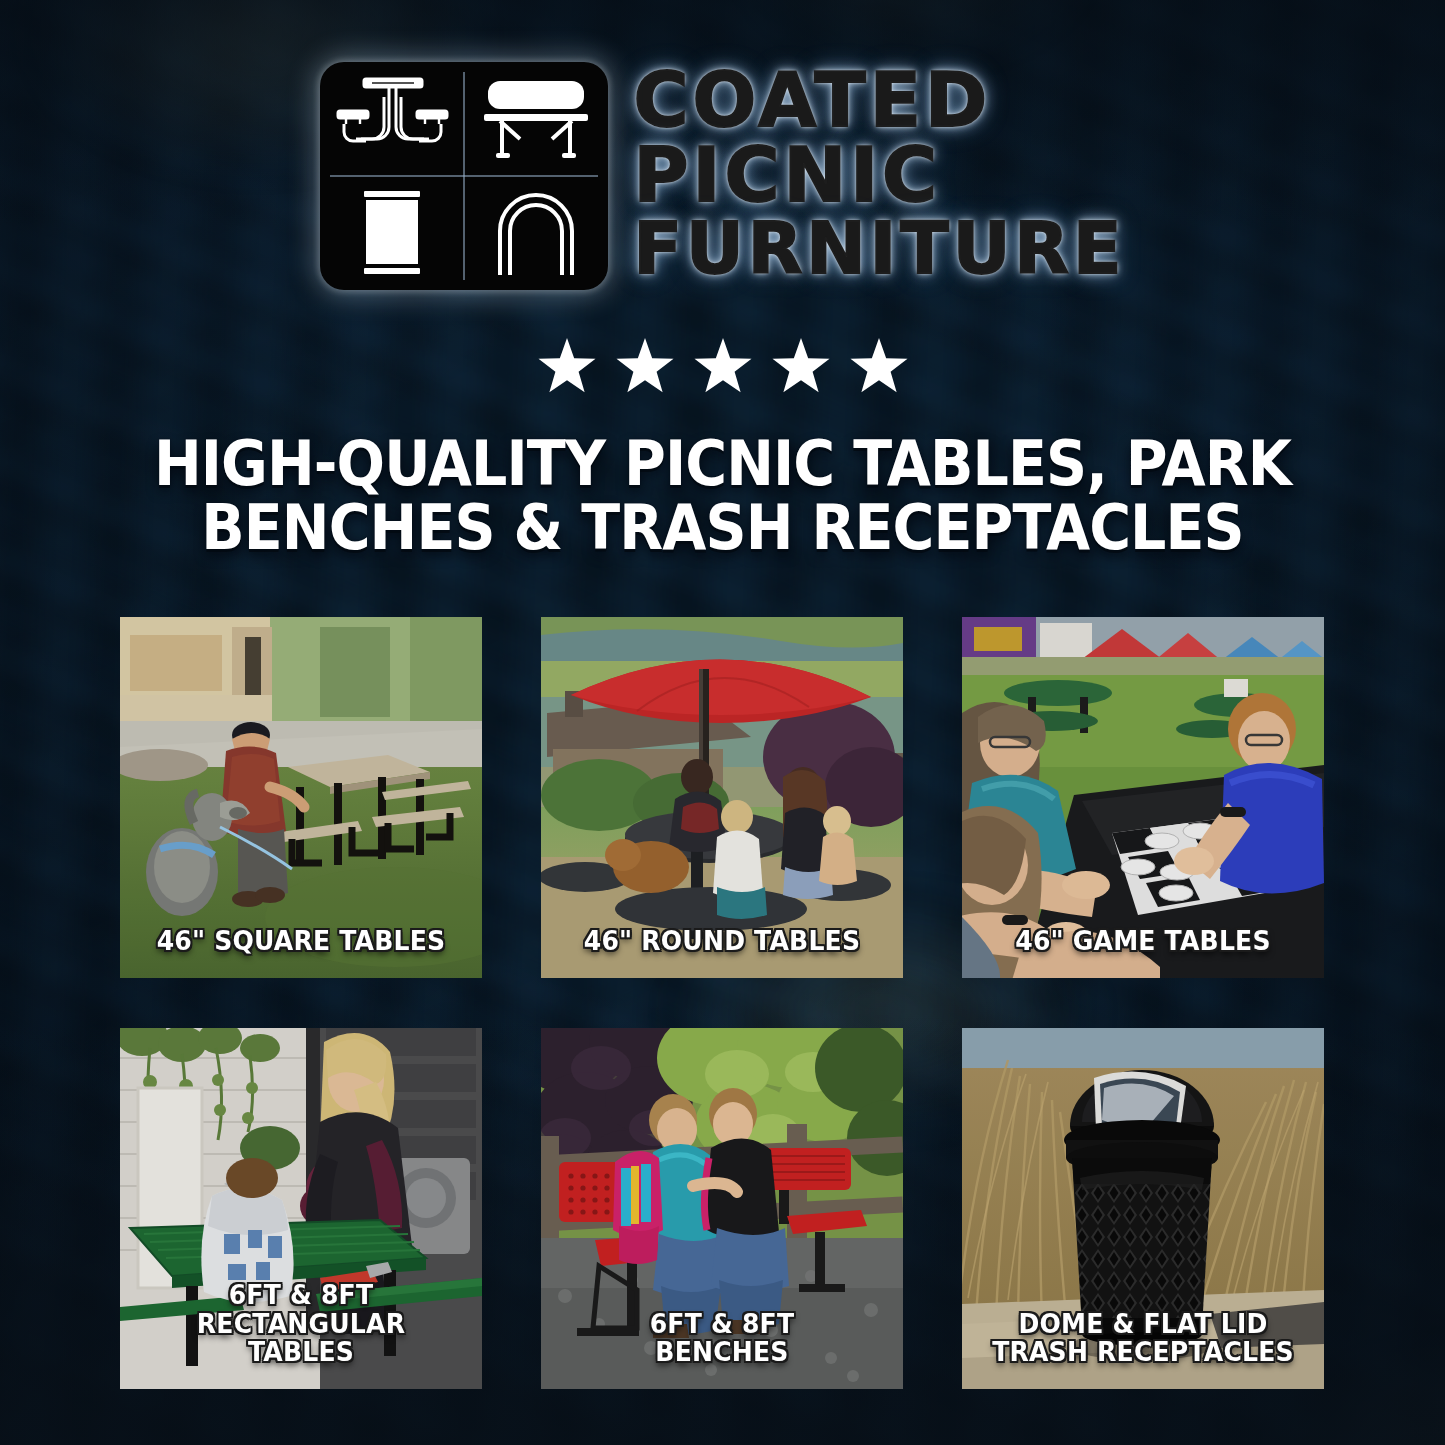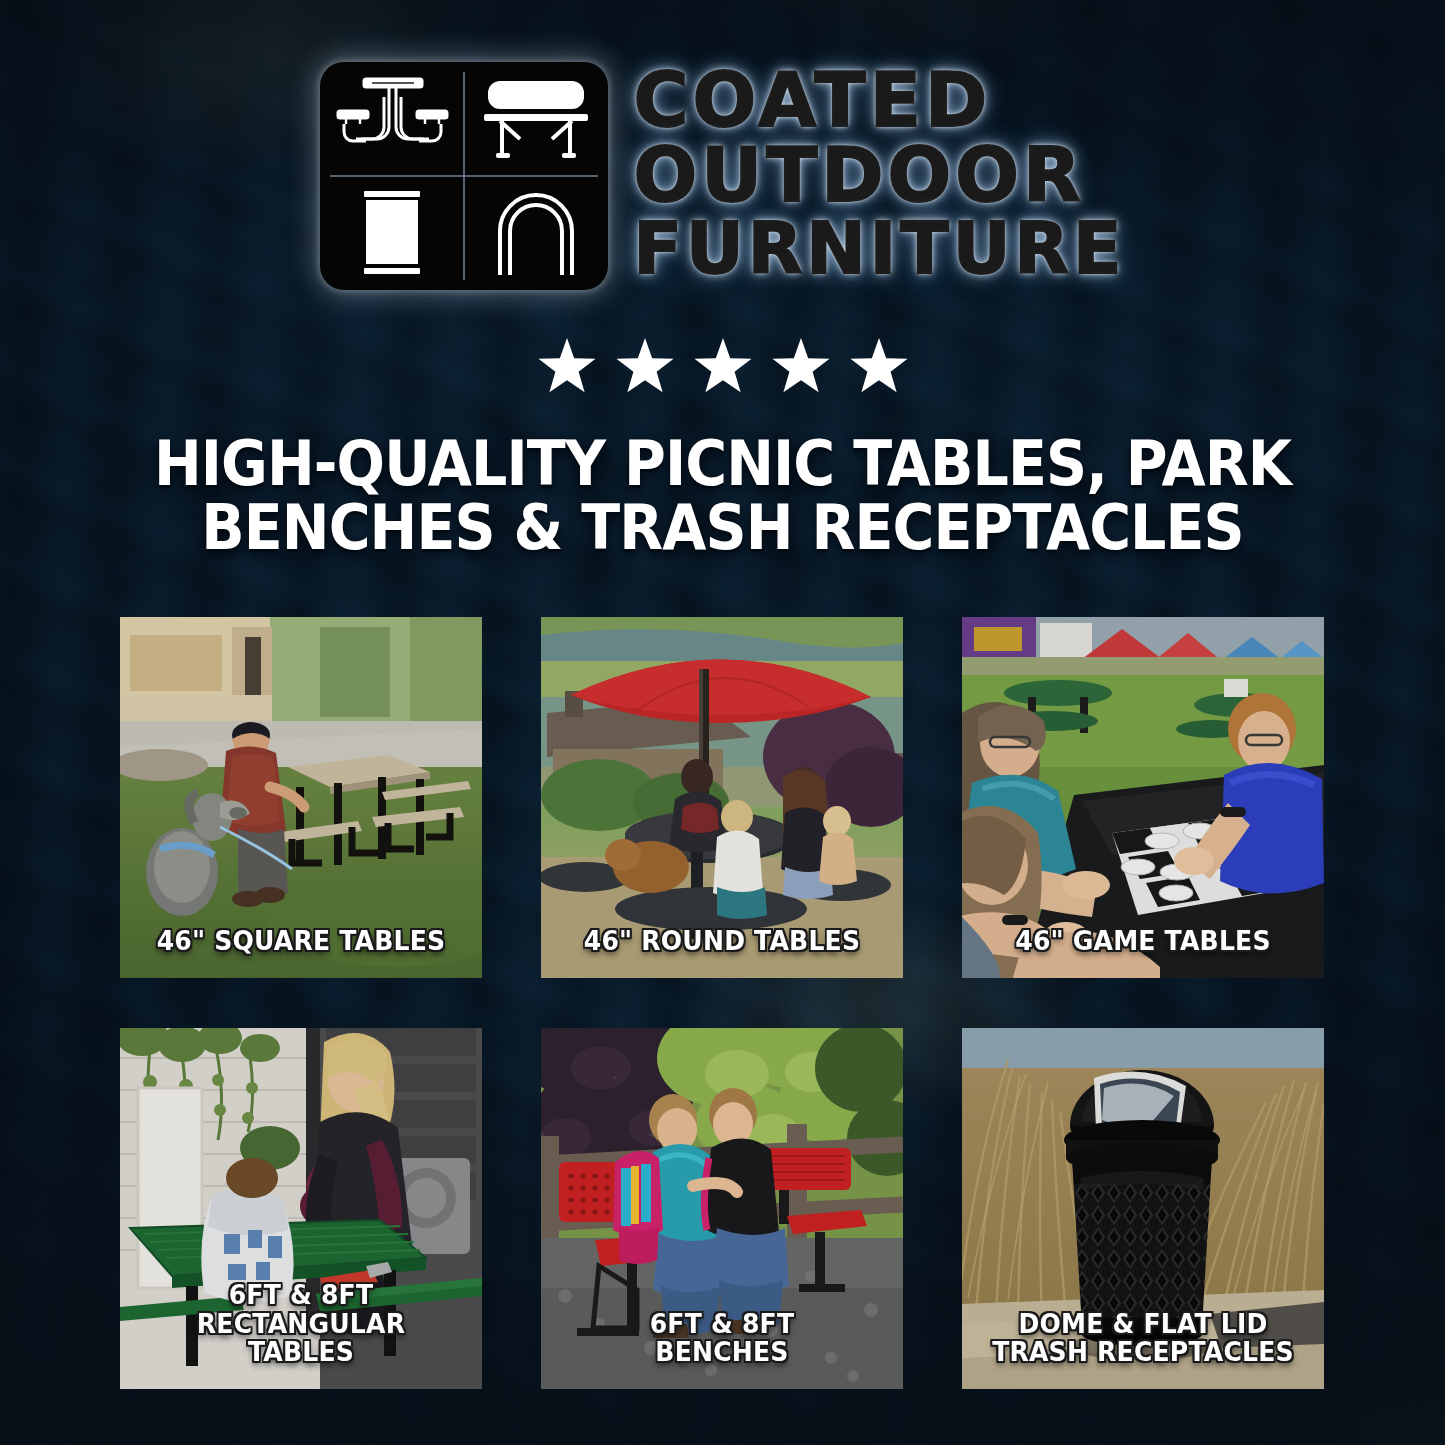--- a/index.html
+++ b/index.html
@@ -219,21 +219,21 @@
           <g fill="none" stroke="#fff" stroke-width="4">
             <path d="M22 88 V44 a36 36 0 0 1 72 0 V88"></path>
             <path d="M32 88 V44 a26 26 0 0 1 52 0 V88"></path>
           </g>
         </svg>
       </div>
     </div>
 
     <div class="logo-words">
       <div class="lw1">COATED</div>
-      <div class="lw2">OUTDOOR</div>
+      <div class="lw2">PICNIC</div>
       <div class="lw3">FURNITURE</div>
     </div>
   </div>
 
   <div class="stars" id="star-row">
       <svg class="star" viewBox="0 0 62 60">
         <polygon points="31.00,0.00 38.17,20.13 59.53,20.73 42.60,33.77 48.63,54.27 31.00,42.20 13.37,54.27 19.40,33.77 2.47,20.73 23.83,20.13" fill="#ffffff"></polygon>
       </svg>
       <svg class="star" viewBox="0 0 62 60">
         <polygon points="31.00,0.00 38.17,20.13 59.53,20.73 42.60,33.77 48.63,54.27 31.00,42.20 13.37,54.27 19.40,33.77 2.47,20.73 23.83,20.13" fill="#ffffff"></polygon>

